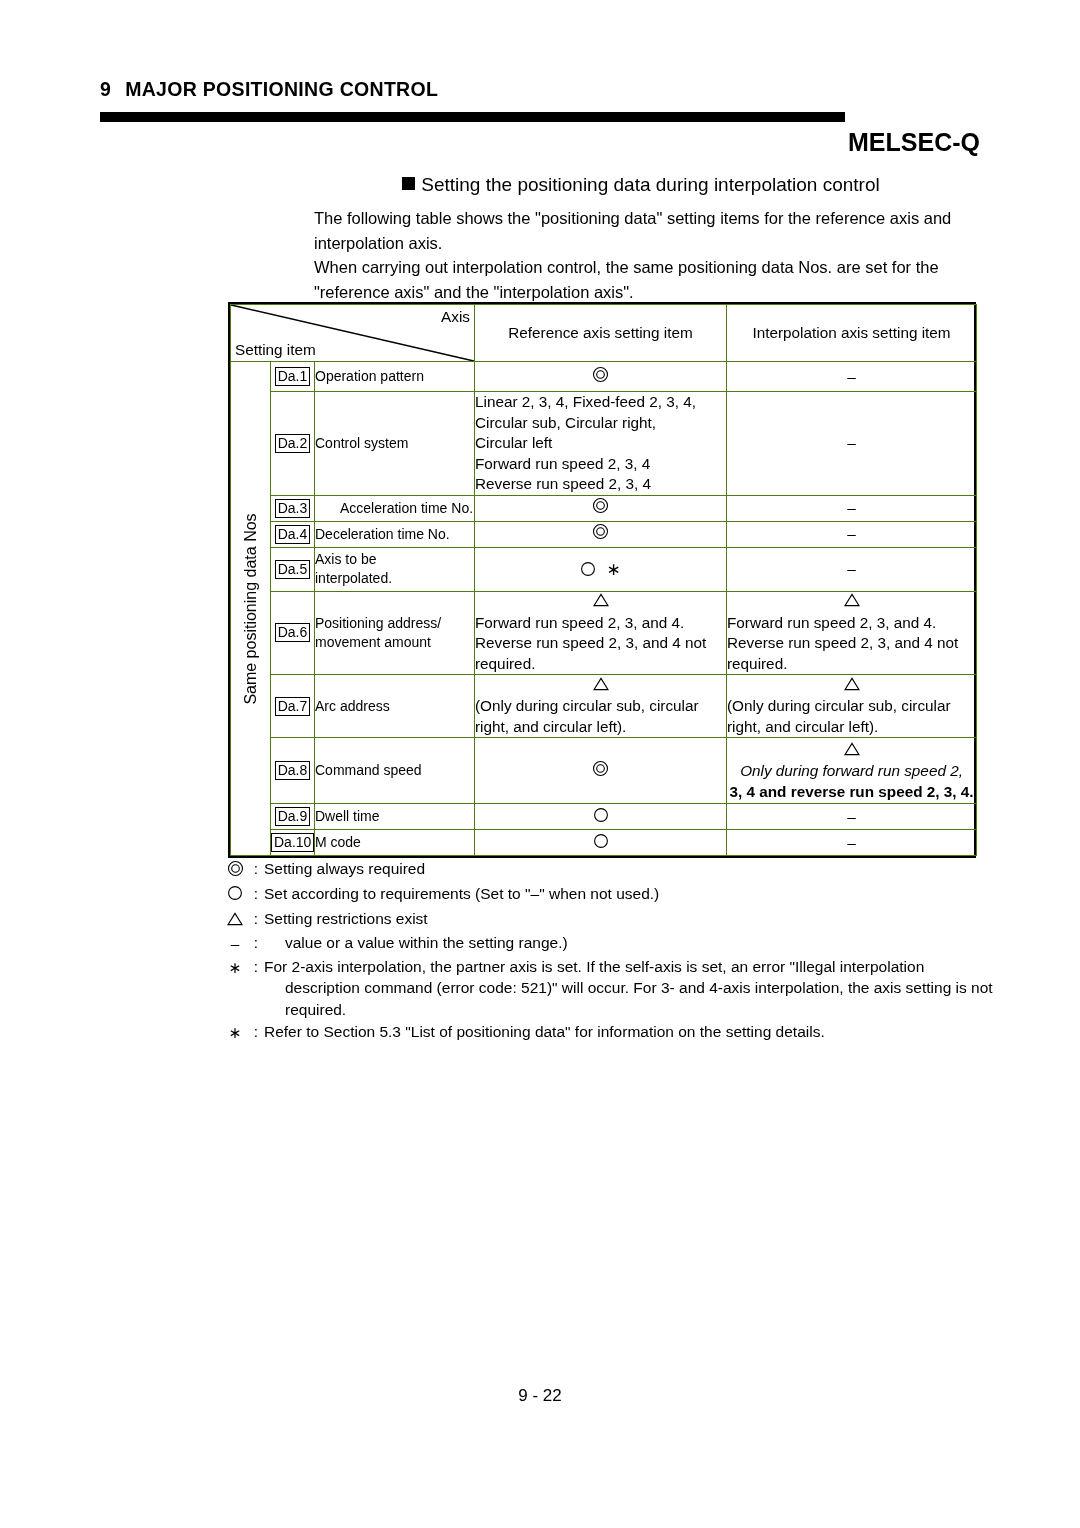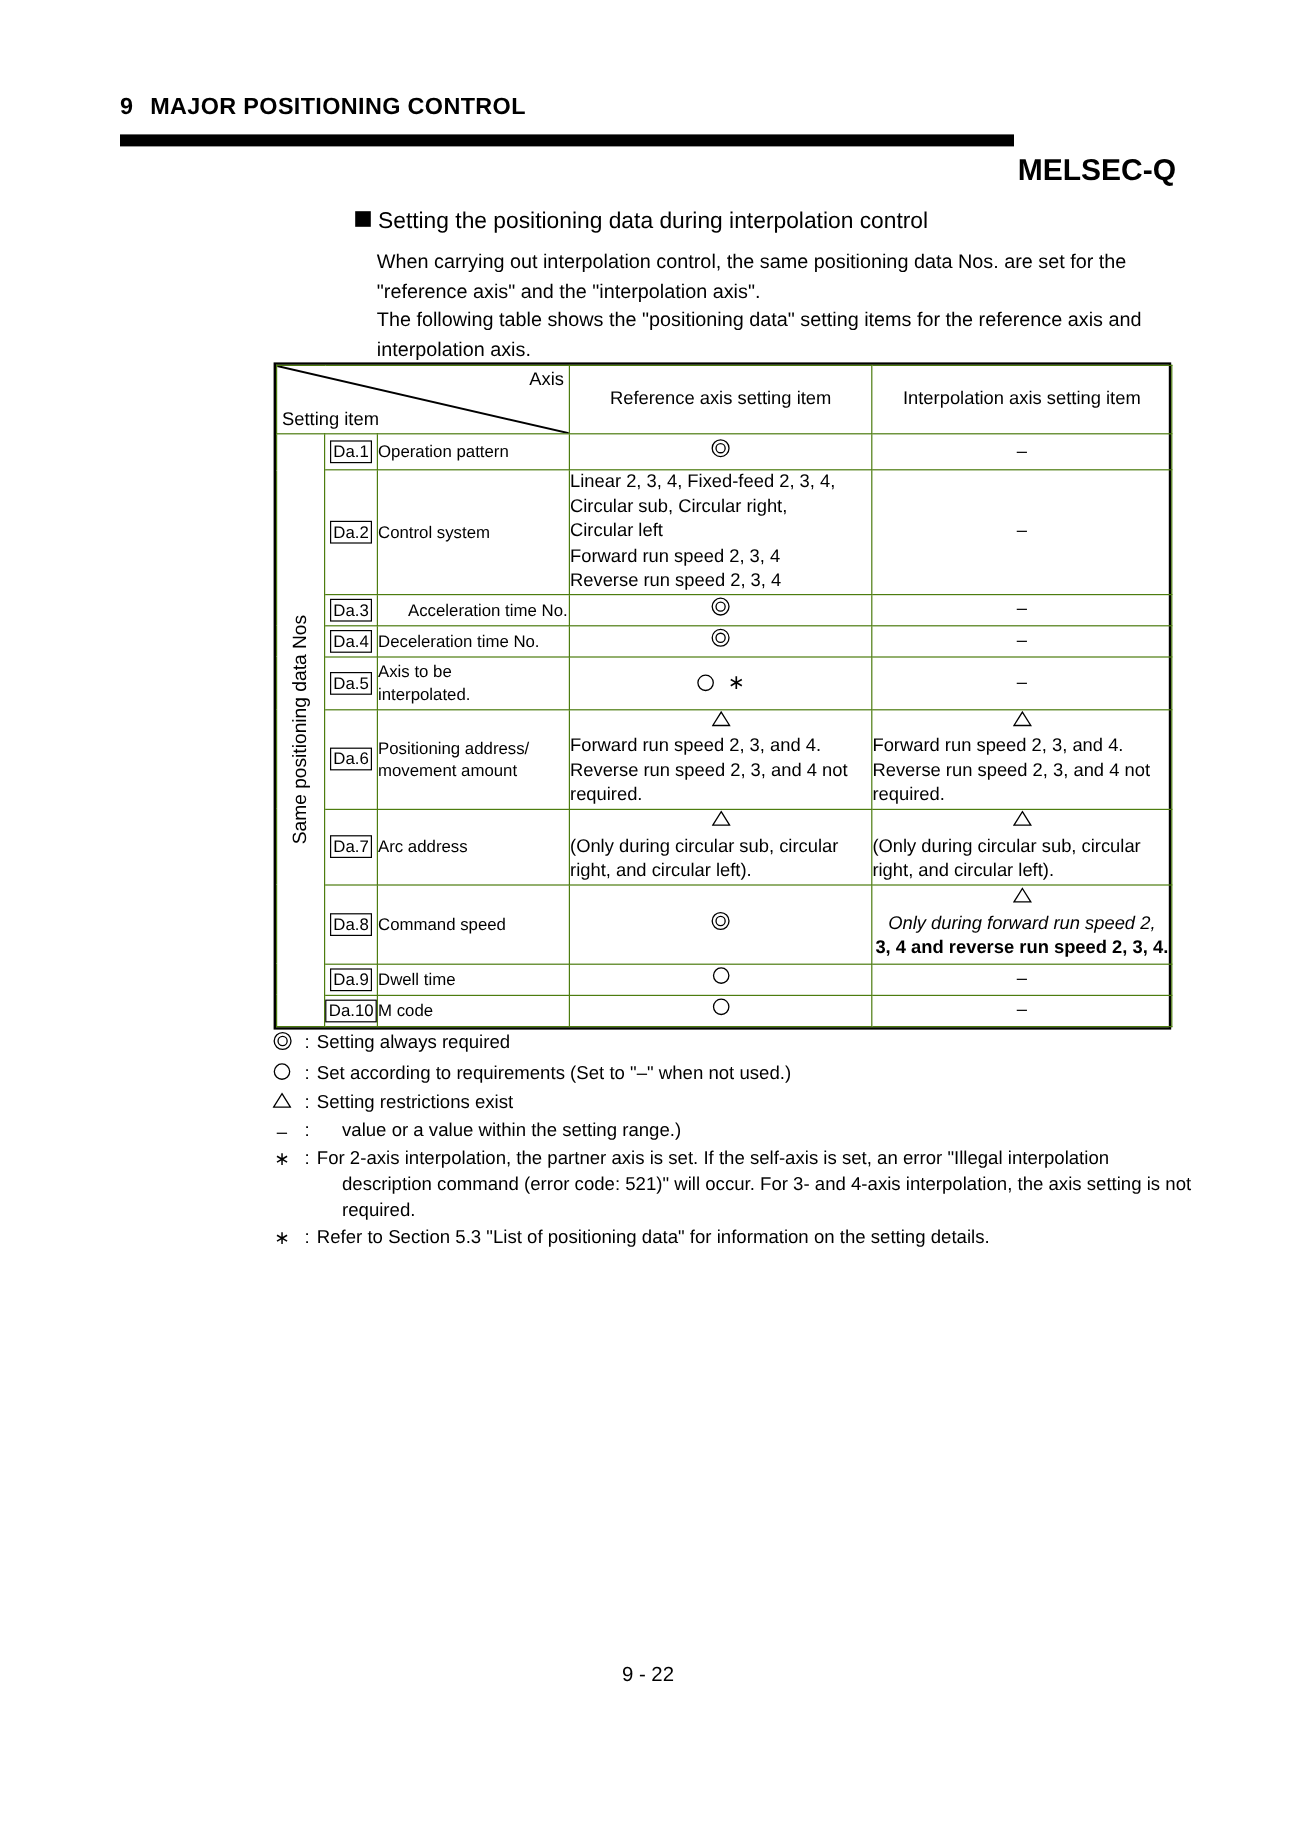--- a/index.html
+++ b/index.html
@@ -61,20 +61,21 @@
     position: absolute;
     left: 296px;
     top: 172px;
     width: 690px;
   }
   .section-heading {
     font-size: 19px;
     line-height: 26px;
     white-space: nowrap;
     margin: 0 0 8px 0;
+    text-align: center;
   }
   .bullet-square {
     display: inline-block;
     width: 13px;
     height: 13px;
     background: #000;
     margin-right: 6px;
     vertical-align: 1px;
   }
   .para {
@@ -245,22 +246,22 @@
     <span class="chapter-num">9</span><span>MAJOR POSITIONING CONTROL</span>
   </div>
   <div class="melsec-brand">MELSEC-Q</div>
   <div class="header-rule"></div>
 </div>
 
 <div class="content">
   <div class="section-heading">
     <span class="bullet-square"></span><span>Setting the positioning data during interpolation control</span>
   </div>
+  <p class="para">The following table shows the "positioning data" setting items for the reference axis and interpolation axis.</p>
   <p class="para">When carrying out interpolation control, the same positioning data Nos. are set for the "reference axis" and the "interpolation axis".</p>
-  <p class="para">The following table shows the "positioning data" setting items for the reference axis and interpolation axis.</p>
 </div>
 
 <div class="tbl-wrap">
   <table class="main">
     <colgroup>
       <col class="col-band">
         <col class="col-dano">
         <col class="col-item">
         <col class="col-ref">
         <col class="col-int">

